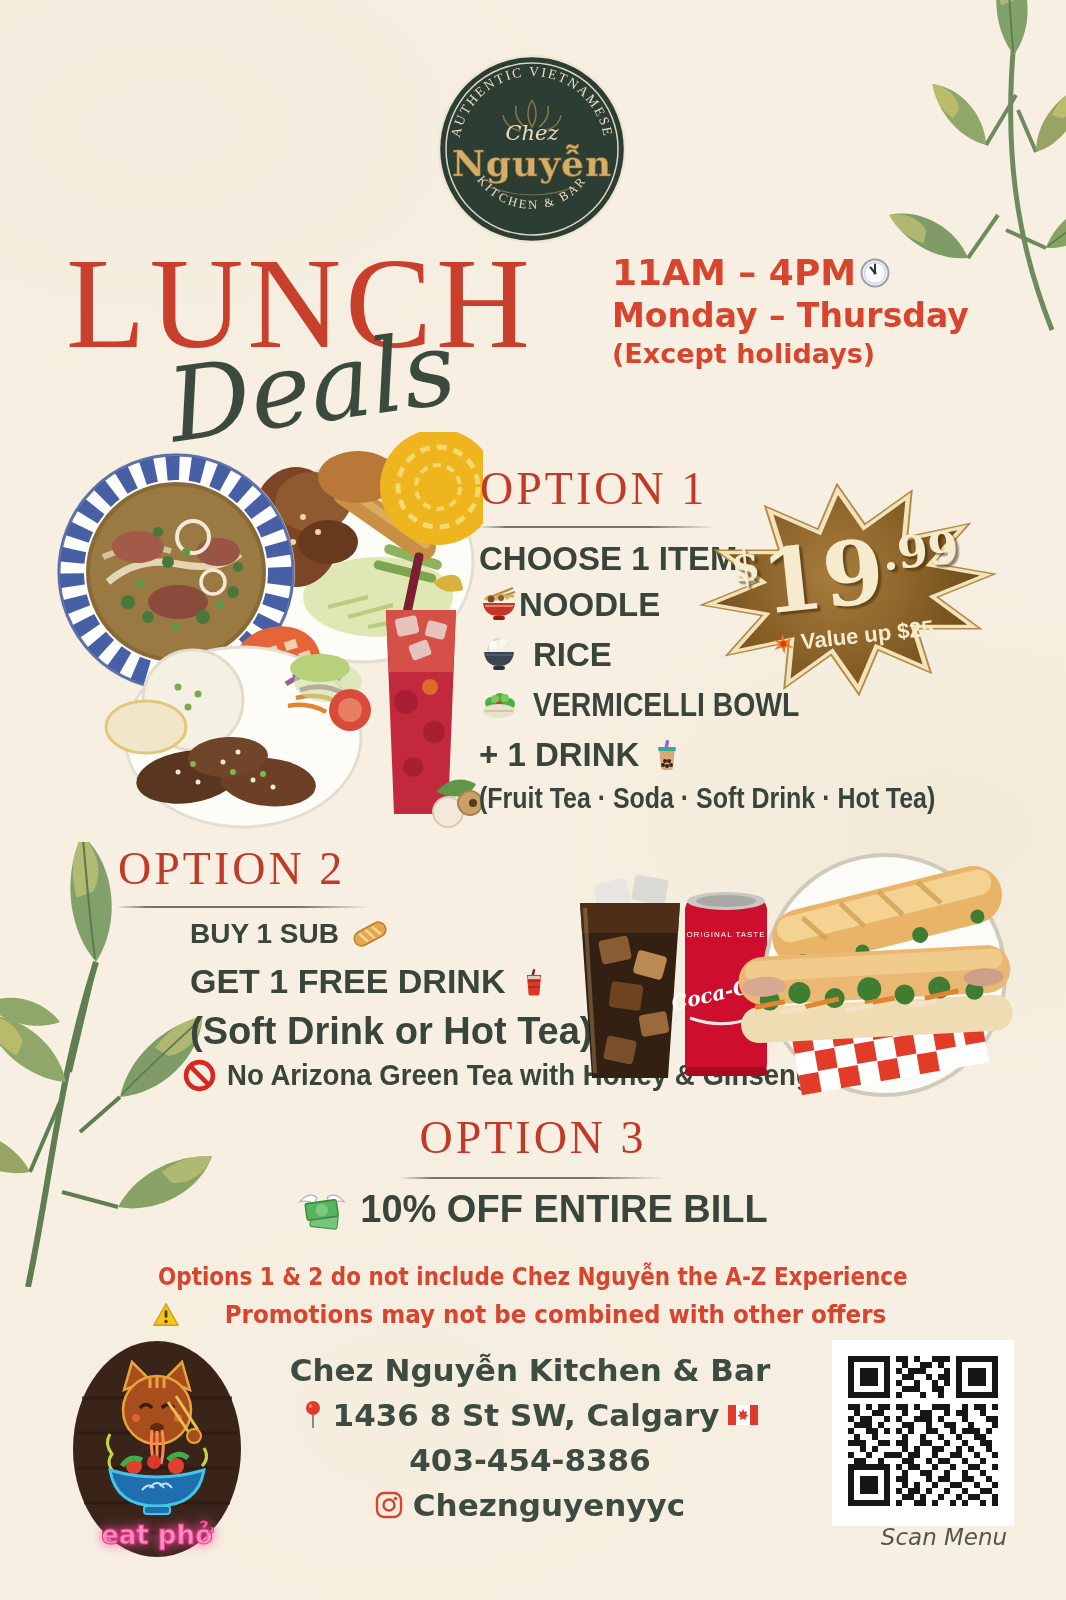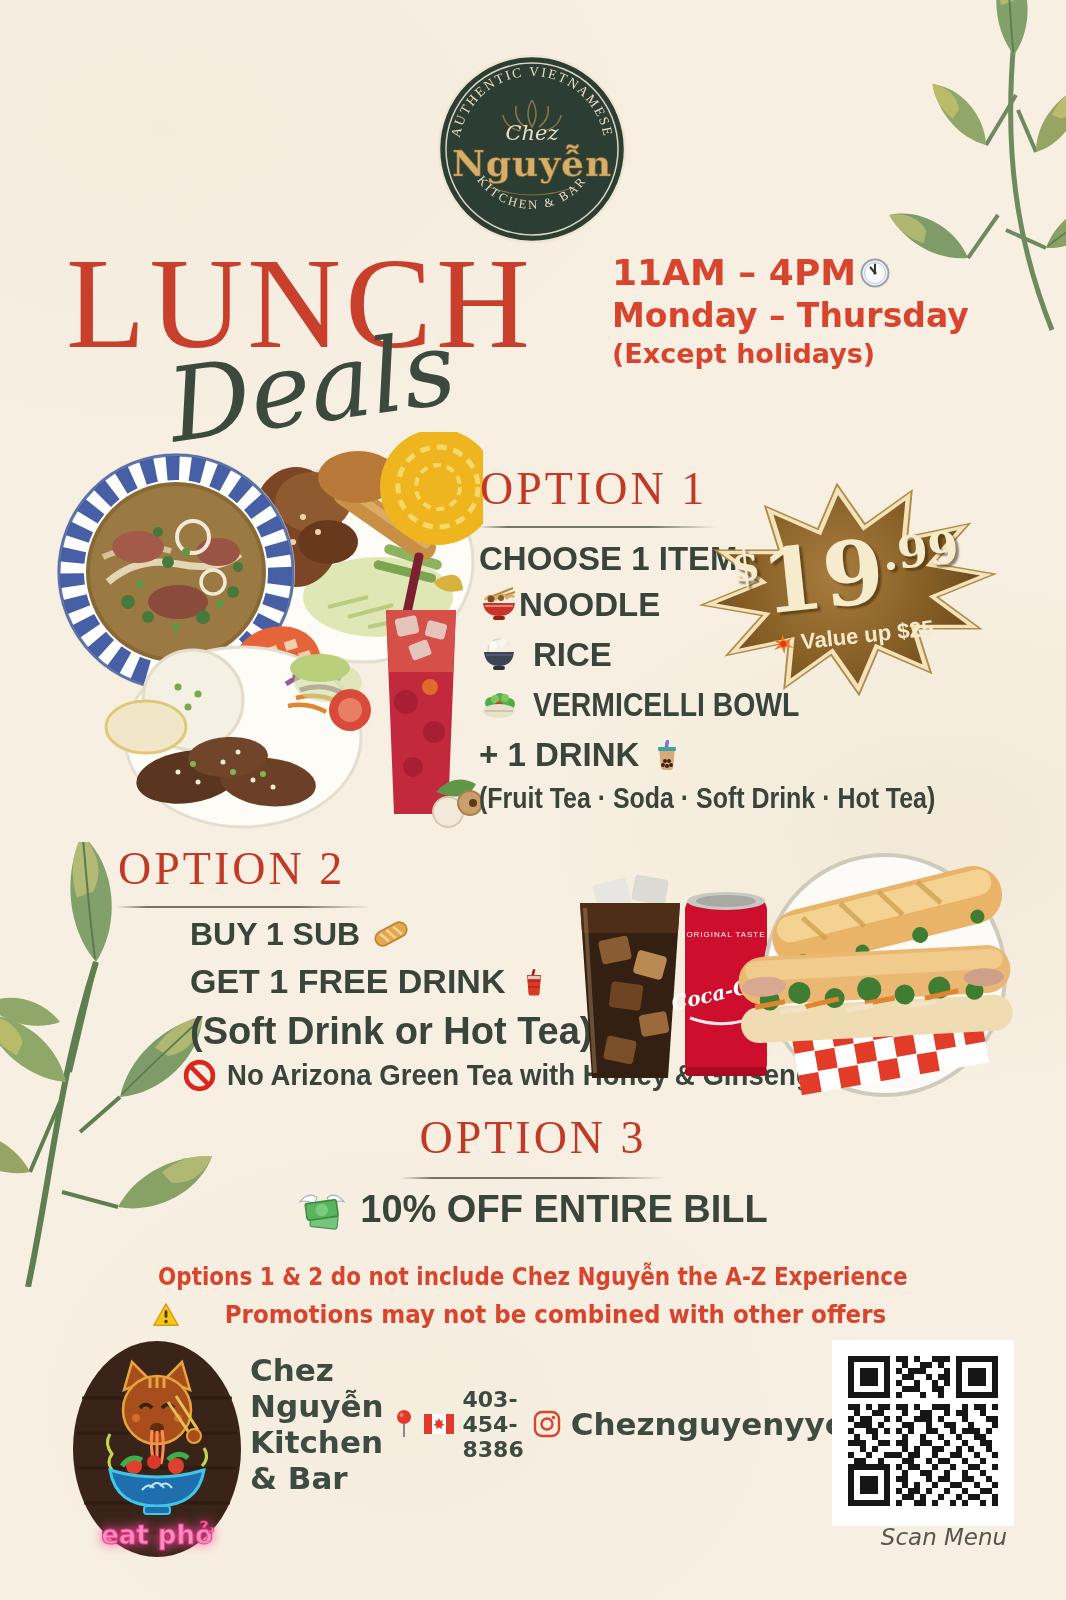--- a/index.html
+++ b/index.html
@@ -344,21 +344,21 @@
           </svg>
         <span>Value up $25</span>
       </div>
     </div>
   </div>
 
   <div class="abs opt-head" style="left:118px;top:846px">OPTION 2</div>
   <div class="abs divider" style="left:116px;top:906px;width:255px"></div>
 
   <div class="abs row" style="left:190px;top:915px;gap:12px">
-    <span class="cond" style="font-size:32px">BUY 1 SUB</span>
+    <span class="cond" style="font-size:28px">BUY 1 SUB</span>
     <svg width="38" height="38" viewBox="0 0 36 36">
         <g transform="rotate(-28 18 18)">
           <rect x="2" y="11" width="32" height="14" rx="7" fill="#e3a84e" stroke="#c08030" stroke-width="1.5"></rect>
           <path d="M9 13 l4 10 M16 12.5 l4 11 M23 13 l4 10" stroke="#f2d49a" stroke-width="2.5" fill="none"></path>
         </g>
       </svg>
   </div>
   <div class="abs row" style="left:190px;top:962px;gap:14px">
     <span class="cond" style="font-size:34px">GET 1 FREE DRINK</span>
     <svg width="30" height="32" viewBox="0 0 30 30">
@@ -506,36 +506,37 @@
         <circle cx="82" cy="124" r="7" fill="#d8392a"></circle>
         <circle cx="104" cy="128" r="8" fill="#e0402e"></circle>
       <path d="M50 128 q8 -12 20 -6 M96 122 q10 -10 20 -2" stroke="#3fae4a" stroke-width="5" fill="none"></path>
       <path d="M38 132 q47 14 94 0 q-6 36 -47 36 q-41 0 -47 -36 Z" fill="#1f6fae" stroke="#41c6e8" stroke-width="3"></path>
       <rect x="72" y="168" width="26" height="8" rx="3" fill="#1f6fae" stroke="#41c6e8" stroke-width="2"></rect>
       <path d="M78 150 q7 -10 14 0 M70 152 q7 -8 12 -2 M100 150 q-6 -8 -12 -2" stroke="#bfe6ff" stroke-width="2" fill="none"></path>
     </g>
     <text x="85" y="206" text-anchor="middle" font-family="DejaVu Sans,sans-serif" font-weight="bold" font-size="26" fill="#ff8fc0" stroke="#e83a8a" stroke-width="1" style="filter:drop-shadow(0 0 6px #ff4da0)">eat phở</text>
   </svg>
 
-  <div class="abs" style="left:250px;top:1352px;width:560px;display:flex;flex-direction:row;align-items:center;gap:9px">
+  <div class="abs" style="left:250px;top:1352px;width:560px;display:flex;flex-direction:column;align-items:center;gap:9px">
     <div class="footer-dark" style="font-size:31px">Chez Nguyễn Kitchen &amp; Bar</div>
     <div class="row" style="gap:9px">
       <svg width="22" height="30" viewBox="0 0 22 30">
           <path d="M11 15 L11 28" stroke="#8a8a88" stroke-width="2"></path>
           <circle cx="11" cy="8" r="7" fill="#e03a2e"></circle>
           <circle cx="8.5" cy="6" r="2" fill="#f28a80" opacity=".8"></circle>
         </svg>
+      <span class="footer-dark" style="font-size:31px">1436 8 St SW, Calgary</span>
       <svg width="30" height="20" viewBox="0 0 30 20">
           <rect width="8" height="20" fill="#e03a2e"></rect>
           <rect x="22" width="8" height="20" fill="#e03a2e"></rect>
           <rect x="8" width="14" height="20" fill="#ffffff"></rect>
           <path d="M15 4 l1.5 3 2.5 -1 -1 3 2.5 2 -3 1 .5 3 -3 -1.5 -3 1.5 .5 -3 -3 -1 2.5 -2 -1 -3 2.5 1 z" fill="#e03a2e"></path>
         </svg>
     </div>
-    <div class="footer-dark" style="font-size:22px">403-454-8386</div>
+    <div class="footer-dark" style="font-size:31px">403-454-8386</div>
     <div class="row" style="gap:10px">
       <svg width="28" height="28" viewBox="0 0 28 28">
           <rect x="2" y="2" width="24" height="24" rx="7" fill="none" stroke="#d8452f" stroke-width="2.4"></rect>
           <circle cx="14" cy="14" r="5.5" fill="none" stroke="#d8452f" stroke-width="2.4"></circle>
           <circle cx="20.5" cy="7.5" r="1.8" fill="#d8452f"></circle>
         </svg>
       <span class="footer-dark" style="font-size:31px">Cheznguyenyyc</span>
     </div>
   </div>
 

